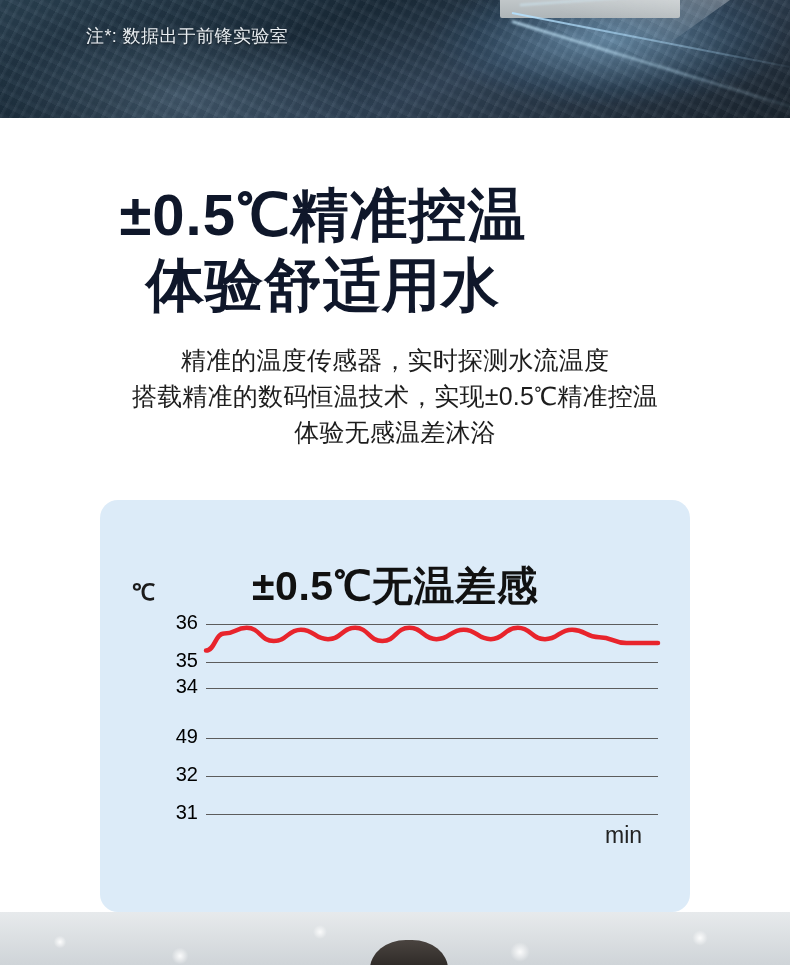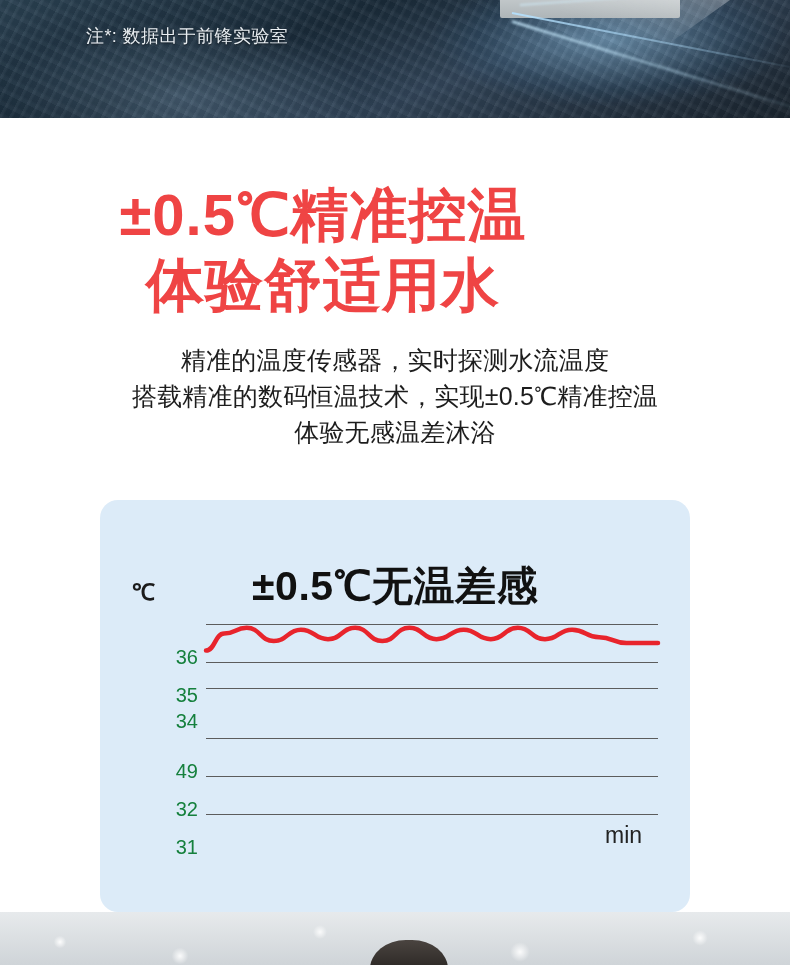--- a/index.html
+++ b/index.html
@@ -94,21 +94,21 @@
     text-shadow: 0 1px 2px rgba(0,0,0,.55);
     white-space: nowrap;
   }
 
   
   .headline {
     position: absolute;
     left: 0; top: 180px;
     width: 646px;
     text-align: center;
-    color: #ef4444;
+    color: #0f172a;
     font-weight: bold;
     font-size: 58px;
     line-height: 70px;
     letter-spacing: 1px;
   }
   .headline .l2 { display: block; }
 
   .subcopy {
     position: absolute;
     left: 0; top: 342px;
@@ -166,22 +166,21 @@
     top: 0;
     height: 1px;
     background: #5c5c5c;
   }
   .tick {
     position: absolute;
     left: 0; top: -13px;
     width: 26px;
     text-align: right;
     font-size: 20px;
-    color: #15803d;
-    margin-top: 35px;
+    color: #000000;
   }
   .curve {
     position: absolute;
     left: 34px; top: 0;
     width: 452px; height: 228px;
     overflow: visible;
   }
   .min-label {
     position: absolute;
     left: 505px; top: 322px;

